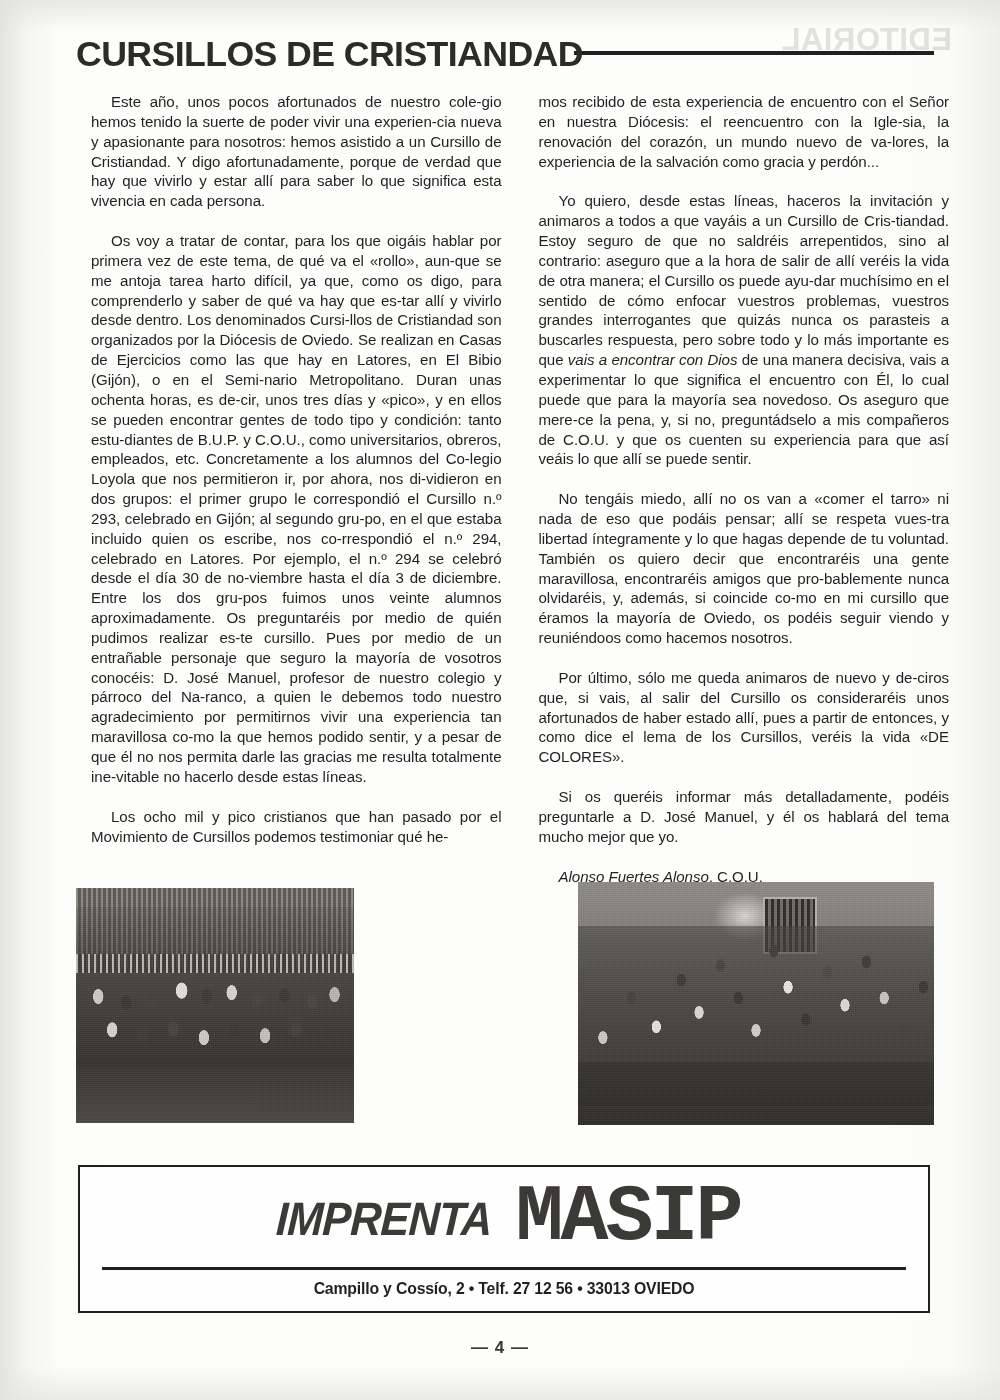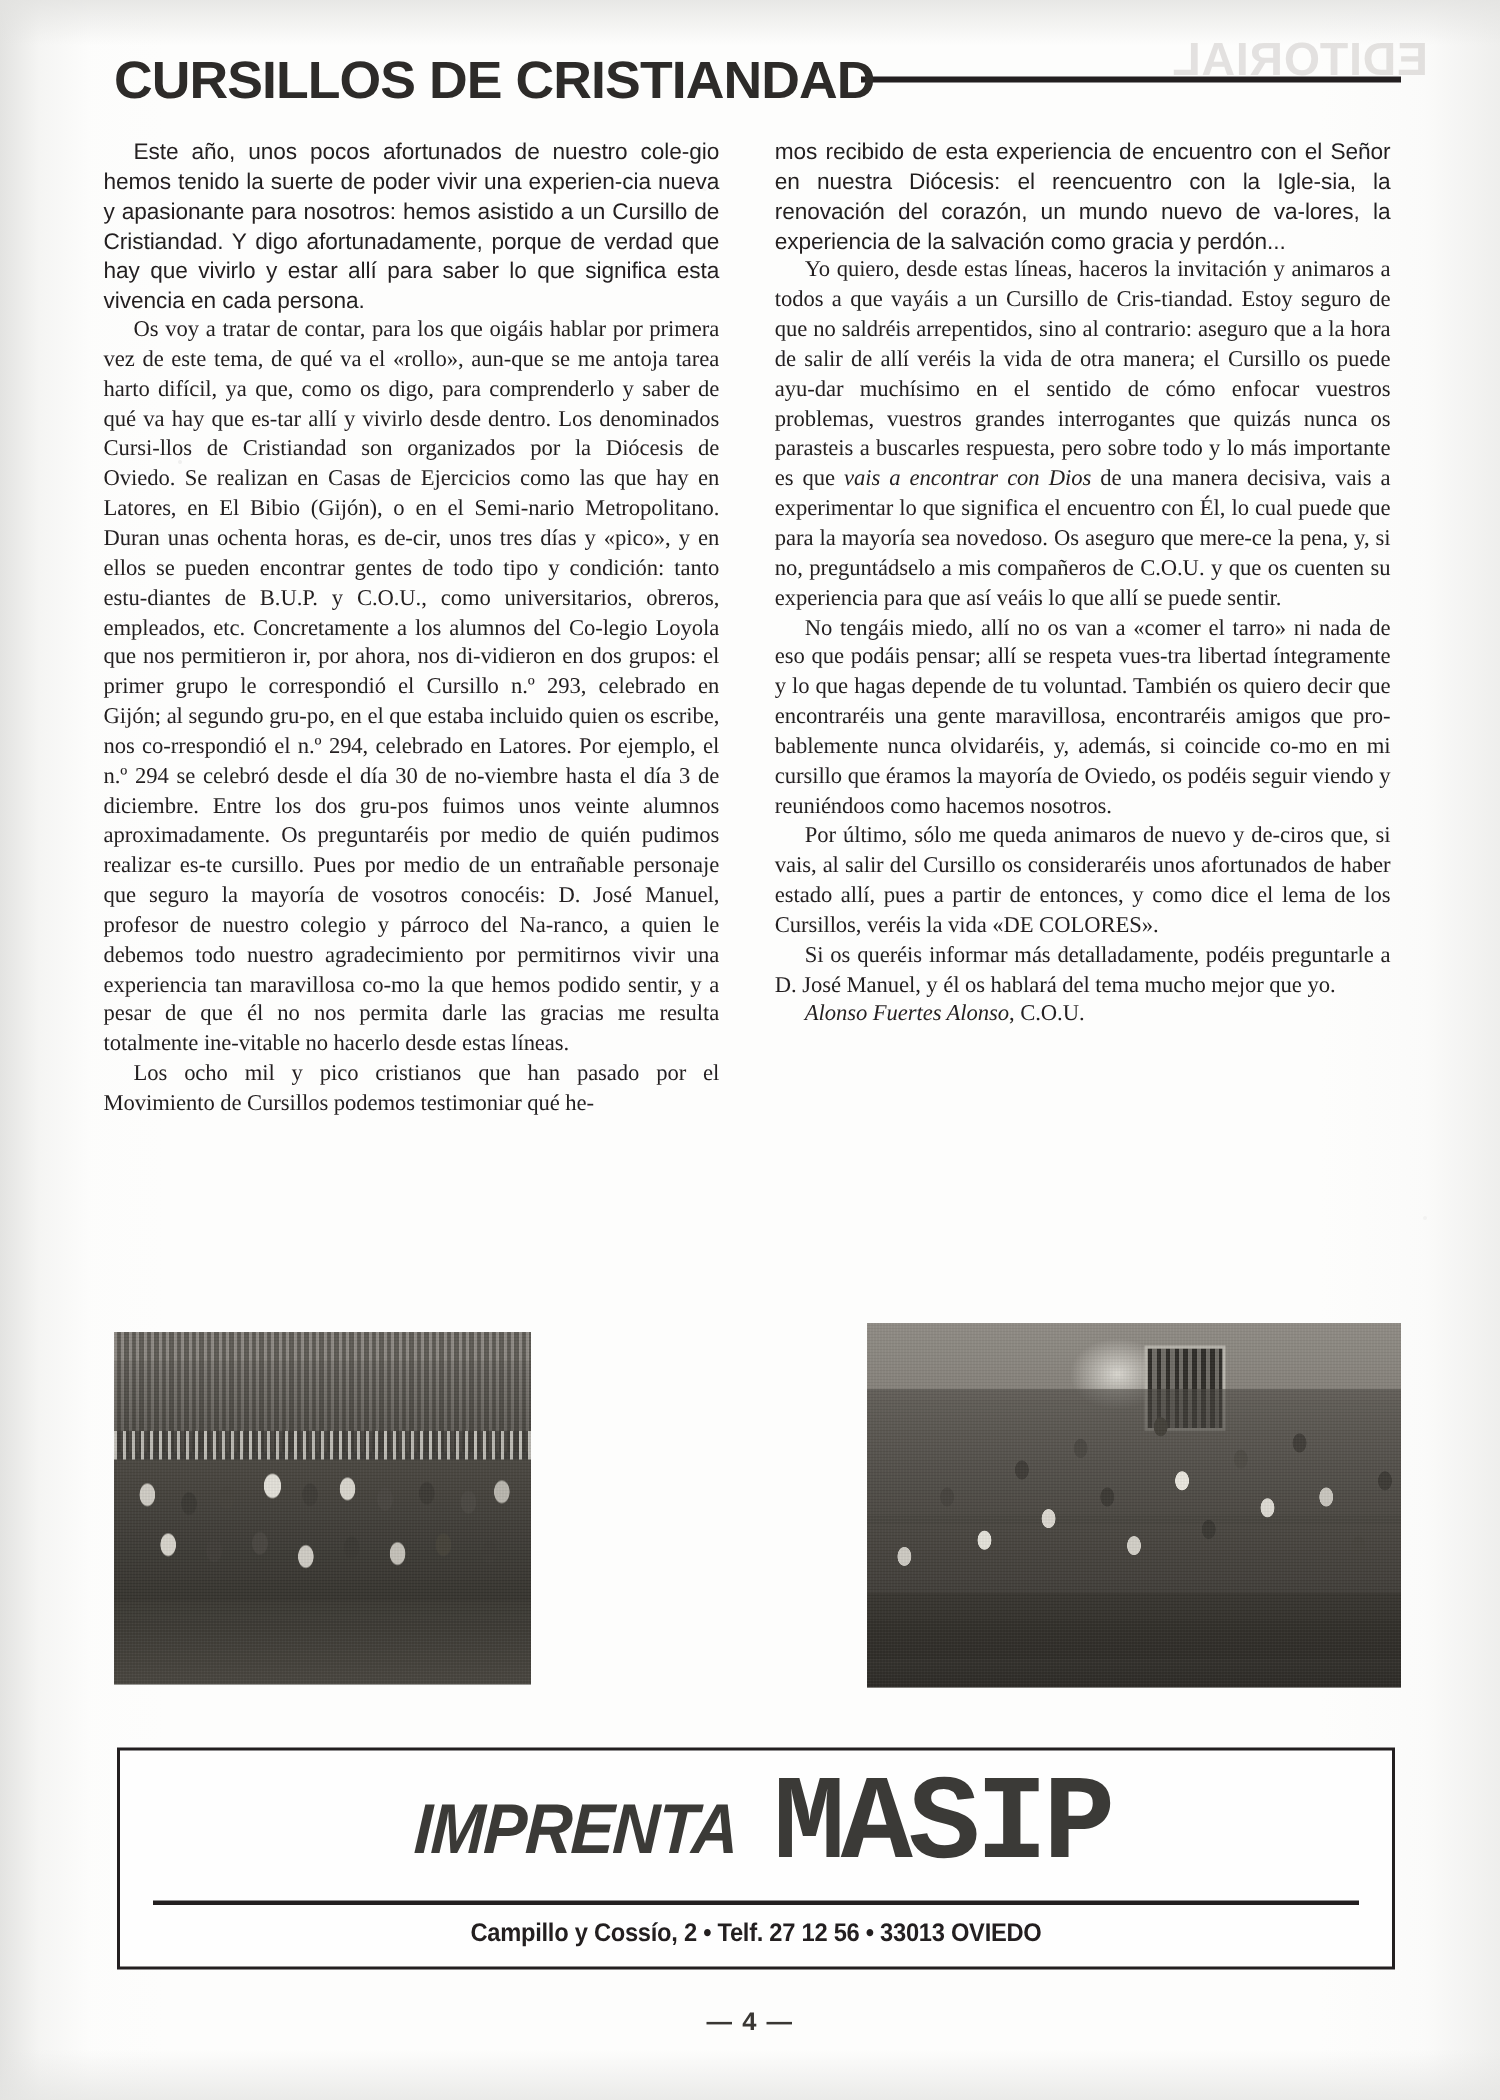--- a/index.html
+++ b/index.html
@@ -99,21 +99,21 @@
     letter-spacing: 0.5px;
     color: rgba(170,162,160,0.30);
     transform: scaleX(-1);
     pointer-events: none;
     user-select: none;
   }
 
   
   .columns {
     position: absolute;
-    left: 69px;
+    left: 91px;
     top: 92px;
     width: 858px;
     height: 775px;
     display: flex;
     gap: 37px;
   }
   .col {
     width: 411px;
   }
   .col p {
@@ -121,21 +121,21 @@
     font-family: "Liberation Sans", sans-serif;
     font-size: 15.1px;
     line-height: 19.85px;
     text-align: justify;
     text-justify: inter-word;
     color: #231f20;
     text-indent: 20px;
     hyphens: manual;
     letter-spacing: -0.05px;
   }
-  .col p + p { margin-top: 0; font-family: Liberation Serif, serif; }
+  .col p + p { margin-top: 20px; }
   .col p.no-indent { text-indent: 0; }
   .col p i, .col p em { font-style: italic; }
   .signature {
     margin: 8px 0 0 0;
     font-family: "Liberation Sans", sans-serif;
     font-size: 15.1px;
     line-height: 19.85px;
     text-align: right;
     color: #231f20;
   }

